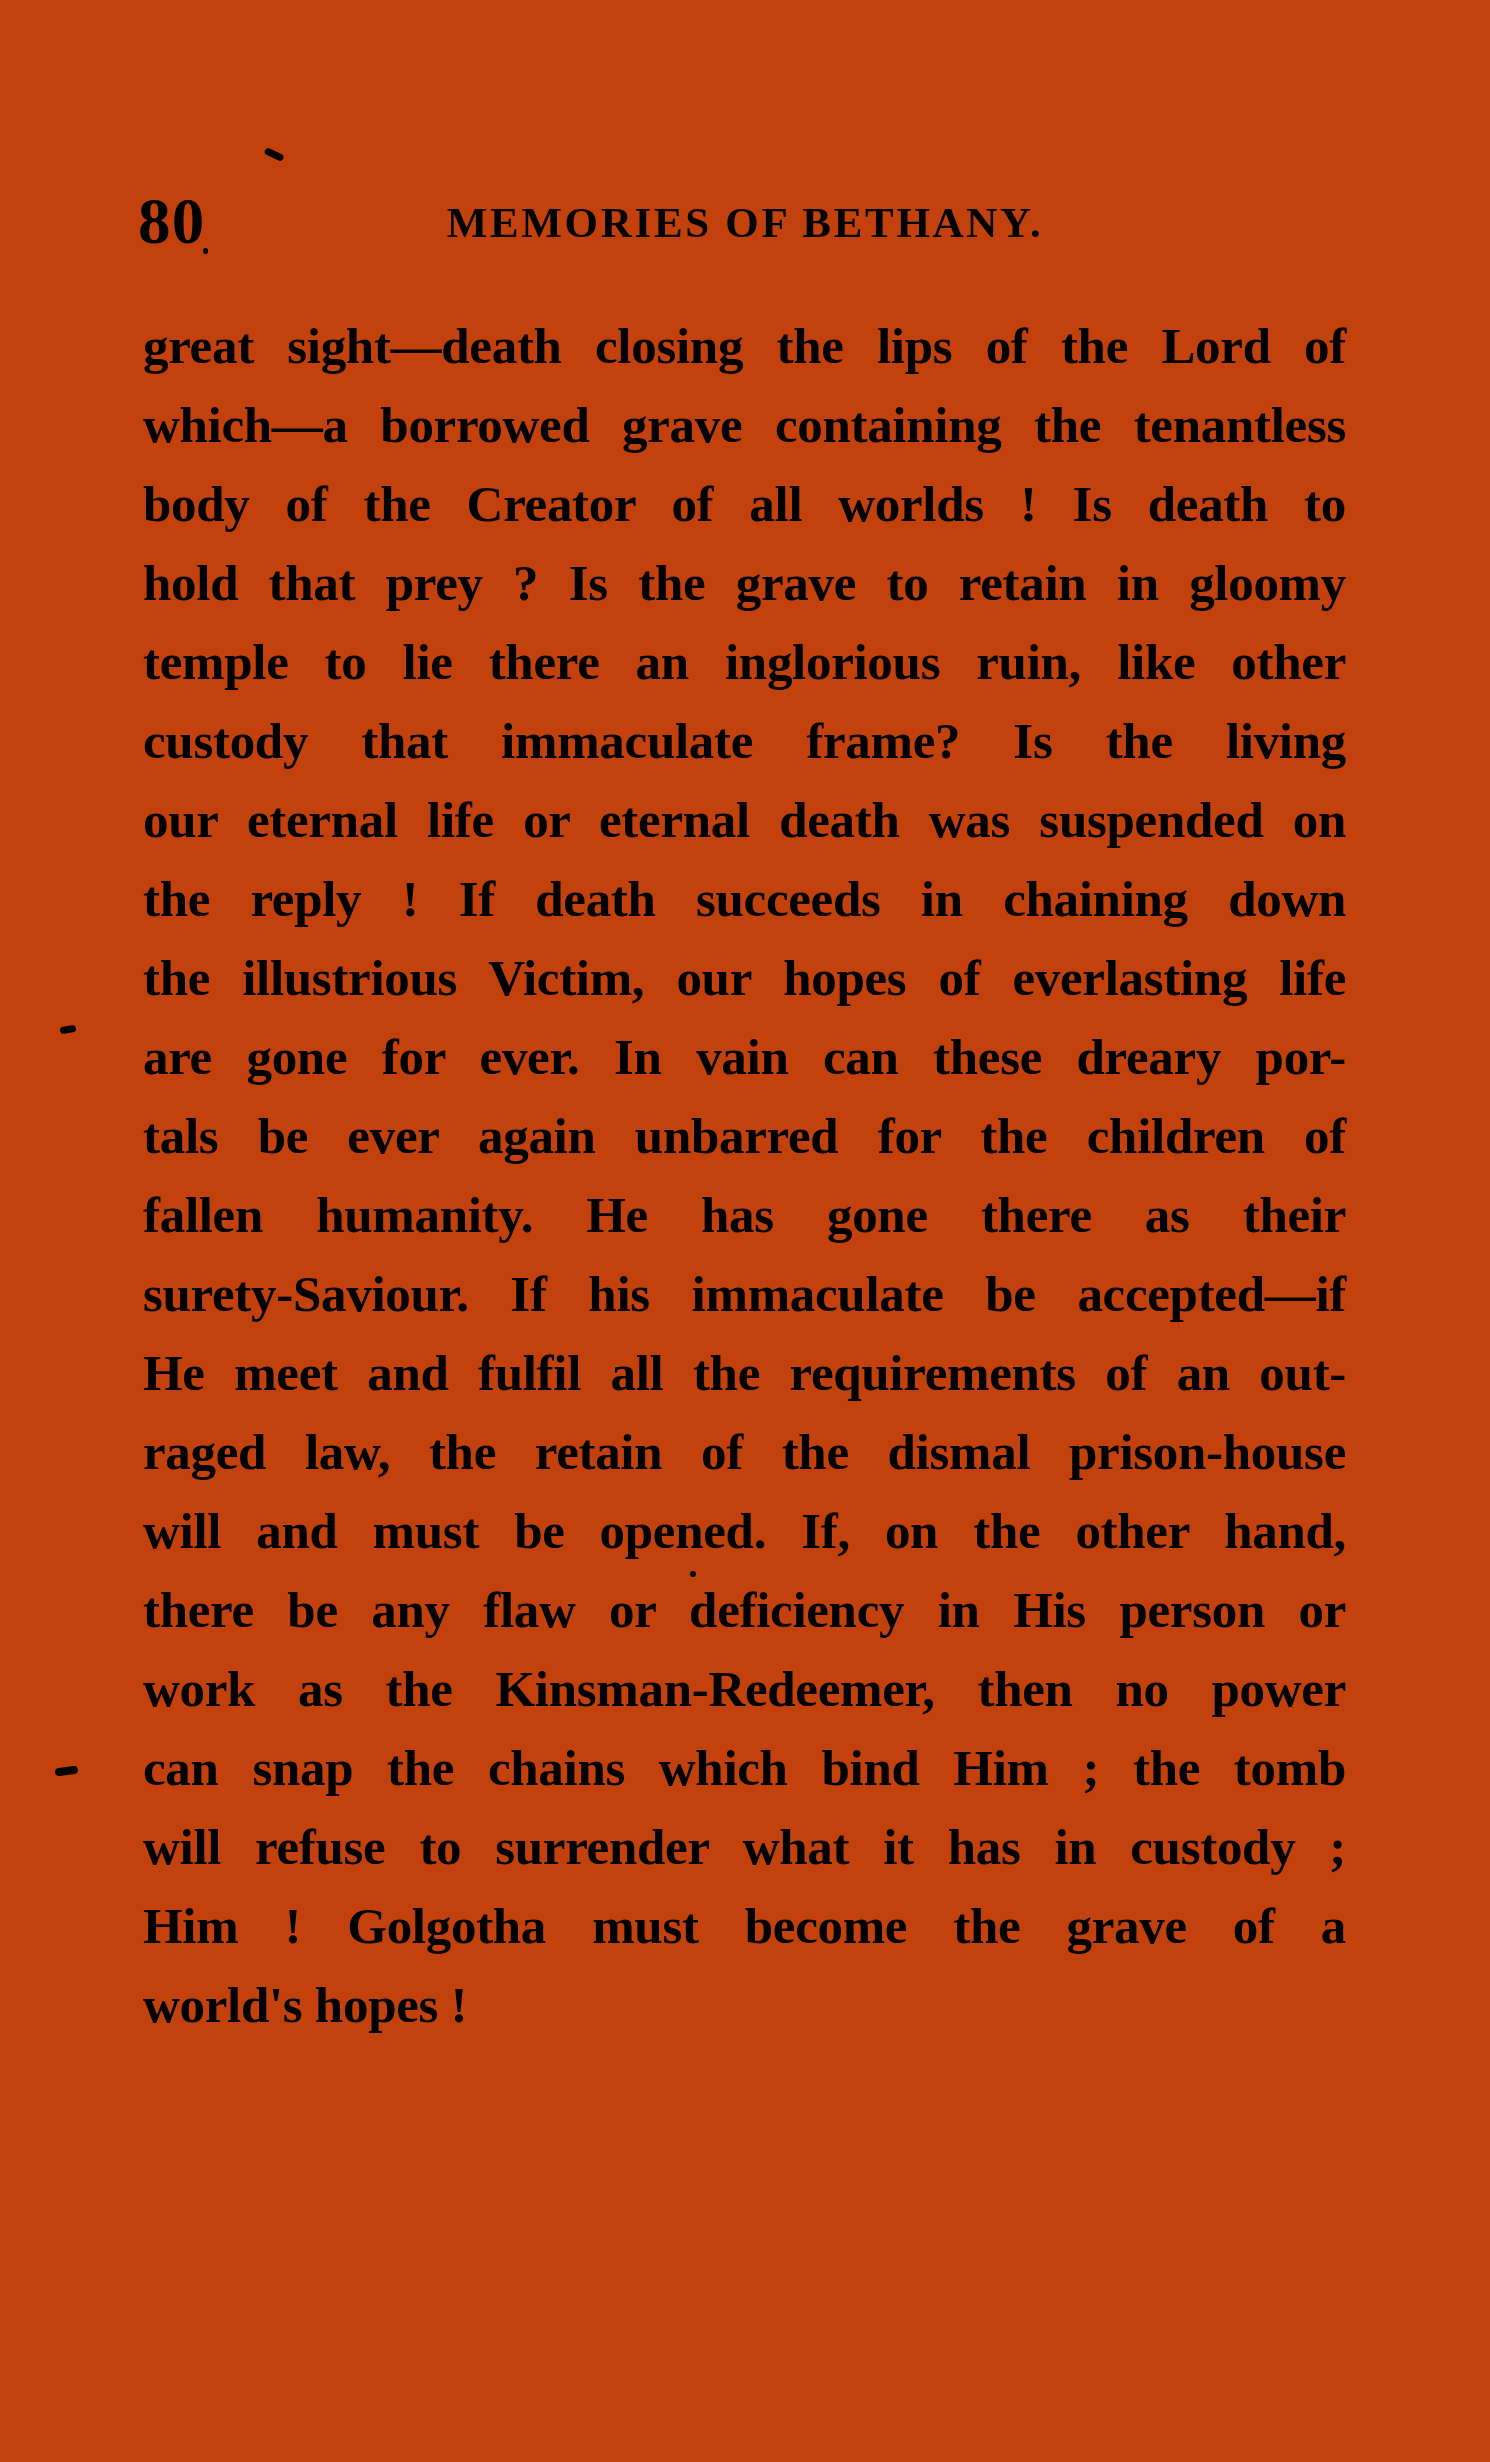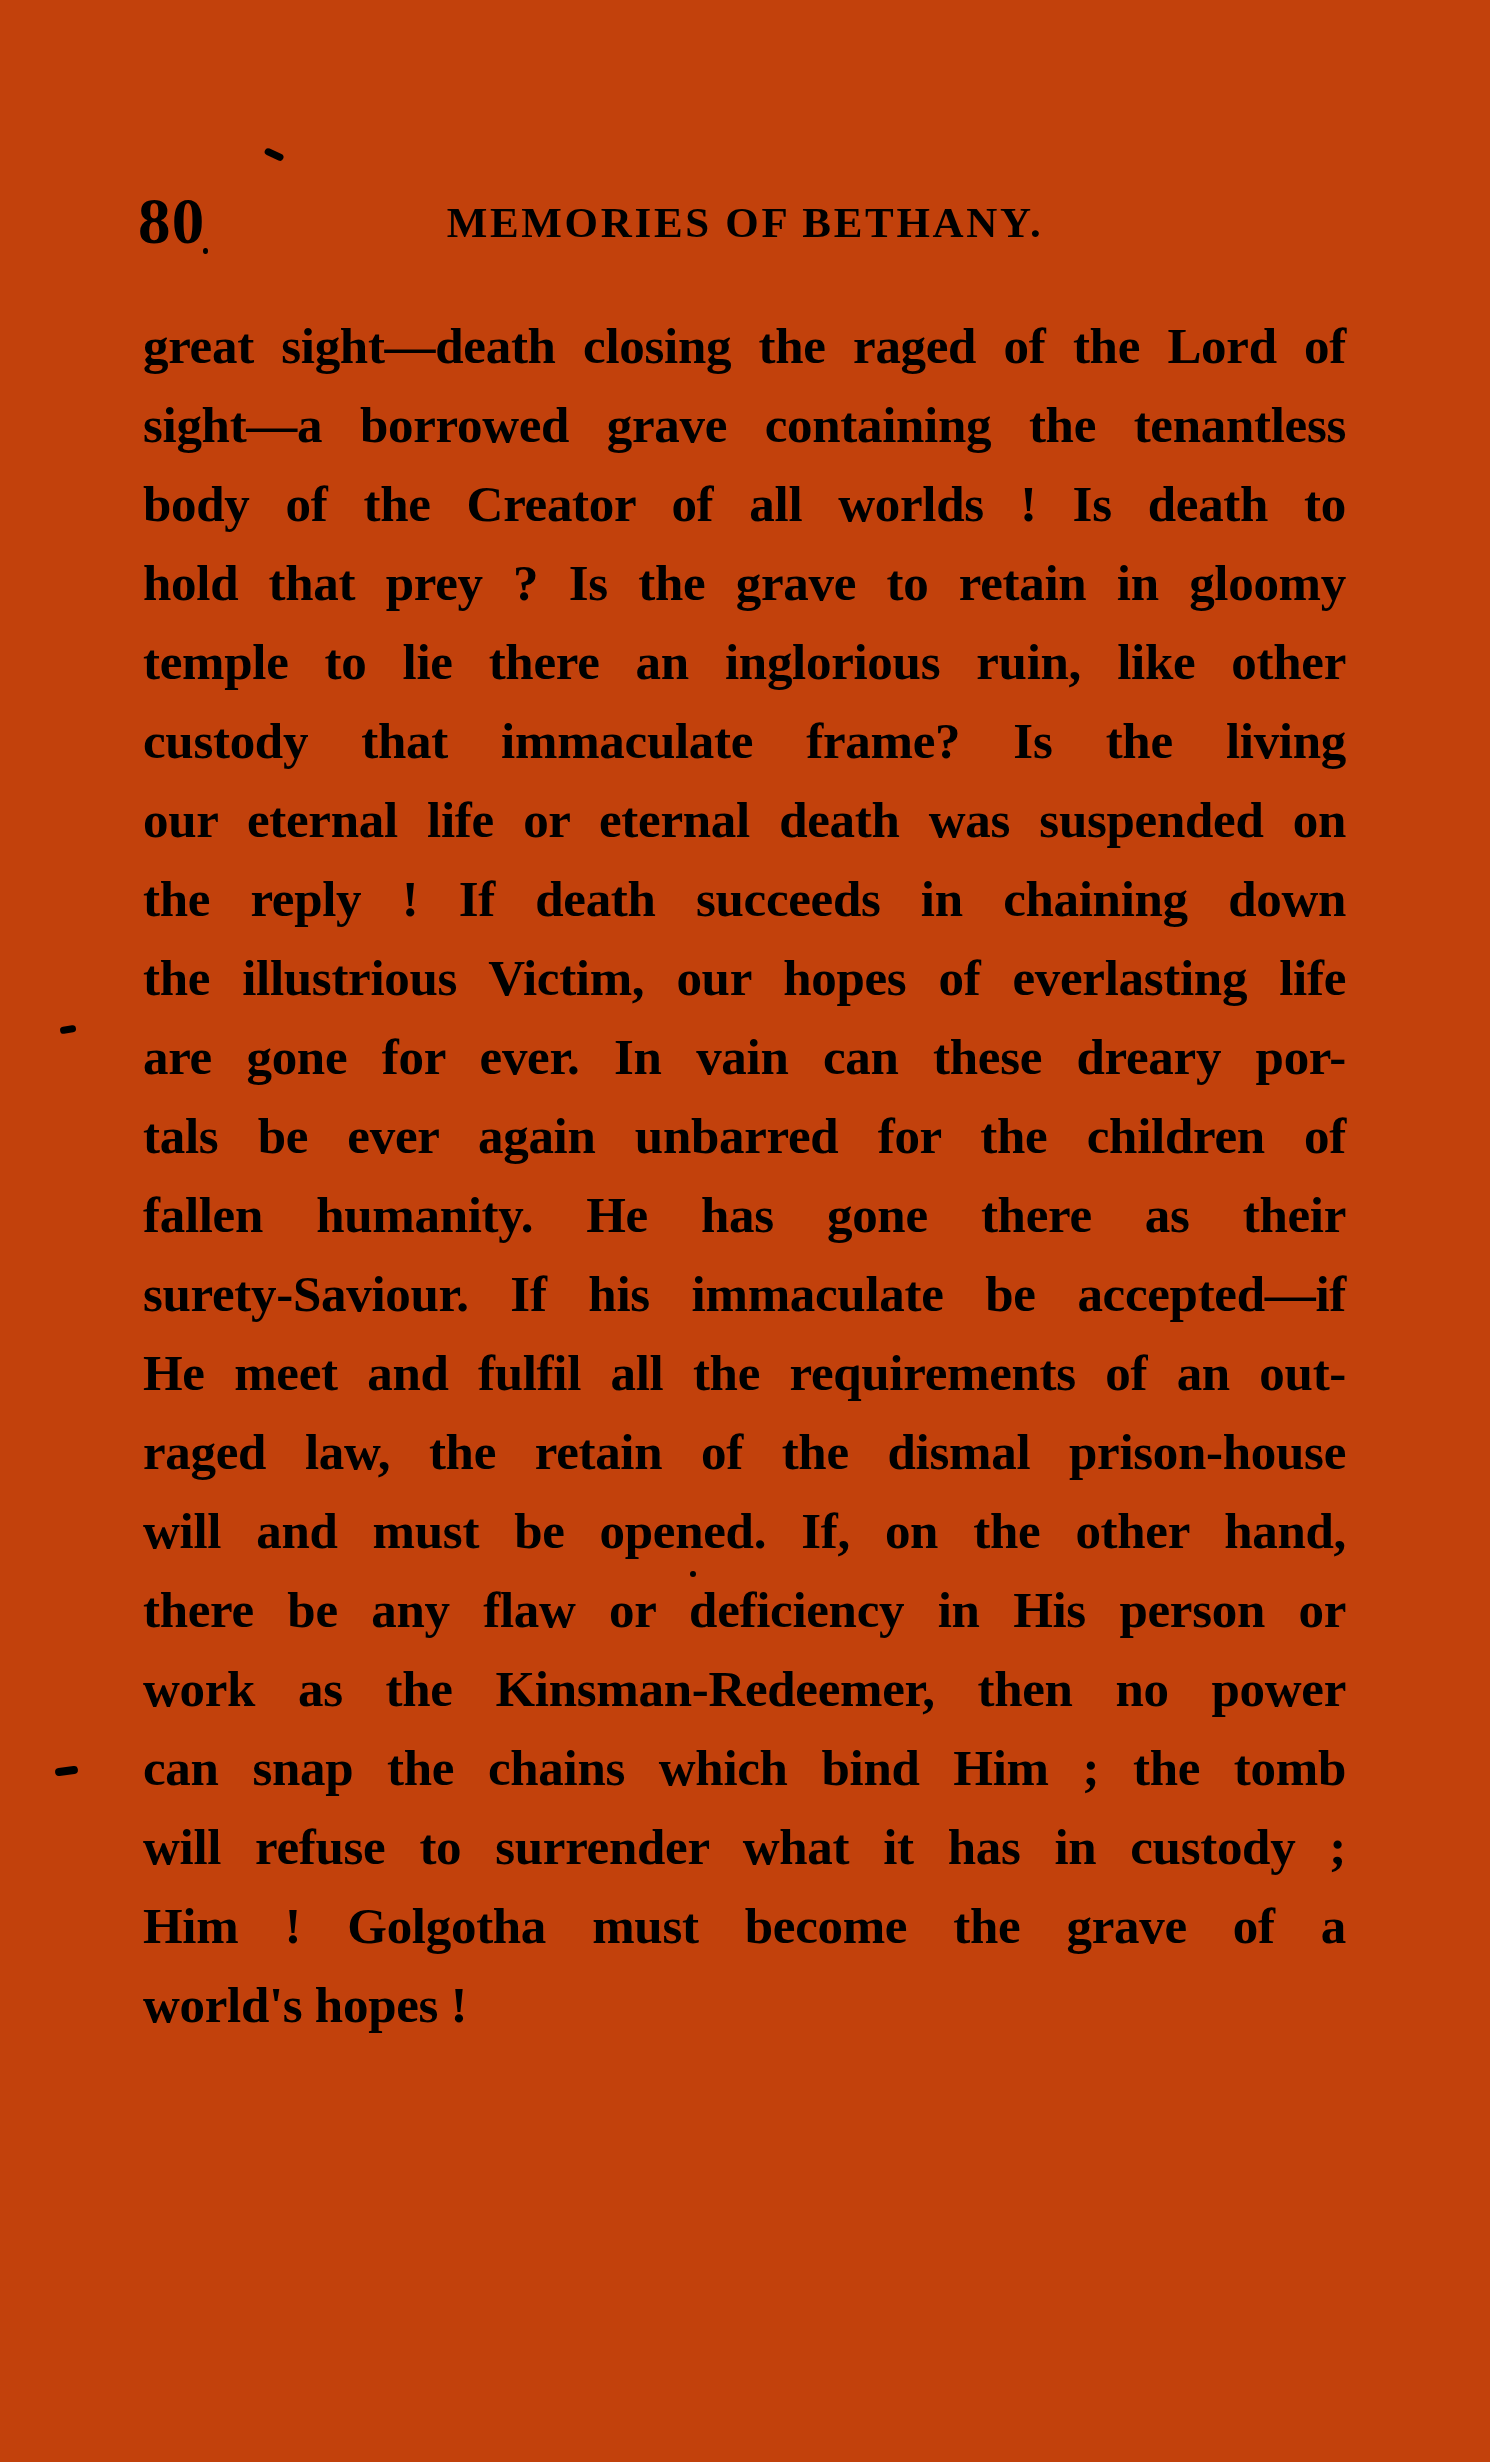--- a/index.html
+++ b/index.html
@@ -68,22 +68,22 @@
 </head>
 <body>
 
 <div class="page">
 
   <div class="page-number">80</div>
 
   <div class="running-title">MEMORIES OF BETHANY.</div>
 
   <div class="body-text">
-    <div class="text-line">great sight—death closing the raged of the Lord of</div>
-    <div class="text-line">sight—a borrowed grave containing the tenantless</div>
+    <div class="text-line">great sight—death closing the lips of the Lord of</div>
+    <div class="text-line">which—a borrowed grave containing the tenantless</div>
     <div class="text-line">body of the Creator of all worlds !  Is death to</div>
     <div class="text-line">hold that prey ?  Is the grave to retain in gloomy</div>
     <div class="text-line">temple to lie there an inglorious ruin, like other</div>
     <div class="text-line">custody that immaculate frame?  Is the living</div>
     <div class="text-line">our eternal life or eternal death was suspended on</div>
     <div class="text-line">the reply !  If death succeeds in chaining down</div>
     <div class="text-line">the illustrious Victim, our hopes of everlasting life</div>
     <div class="text-line">are gone for ever.  In vain can these dreary por-</div>
     <div class="text-line">tals be ever again unbarred for the children of</div>
     <div class="text-line">fallen humanity.  He has gone there as their</div>

